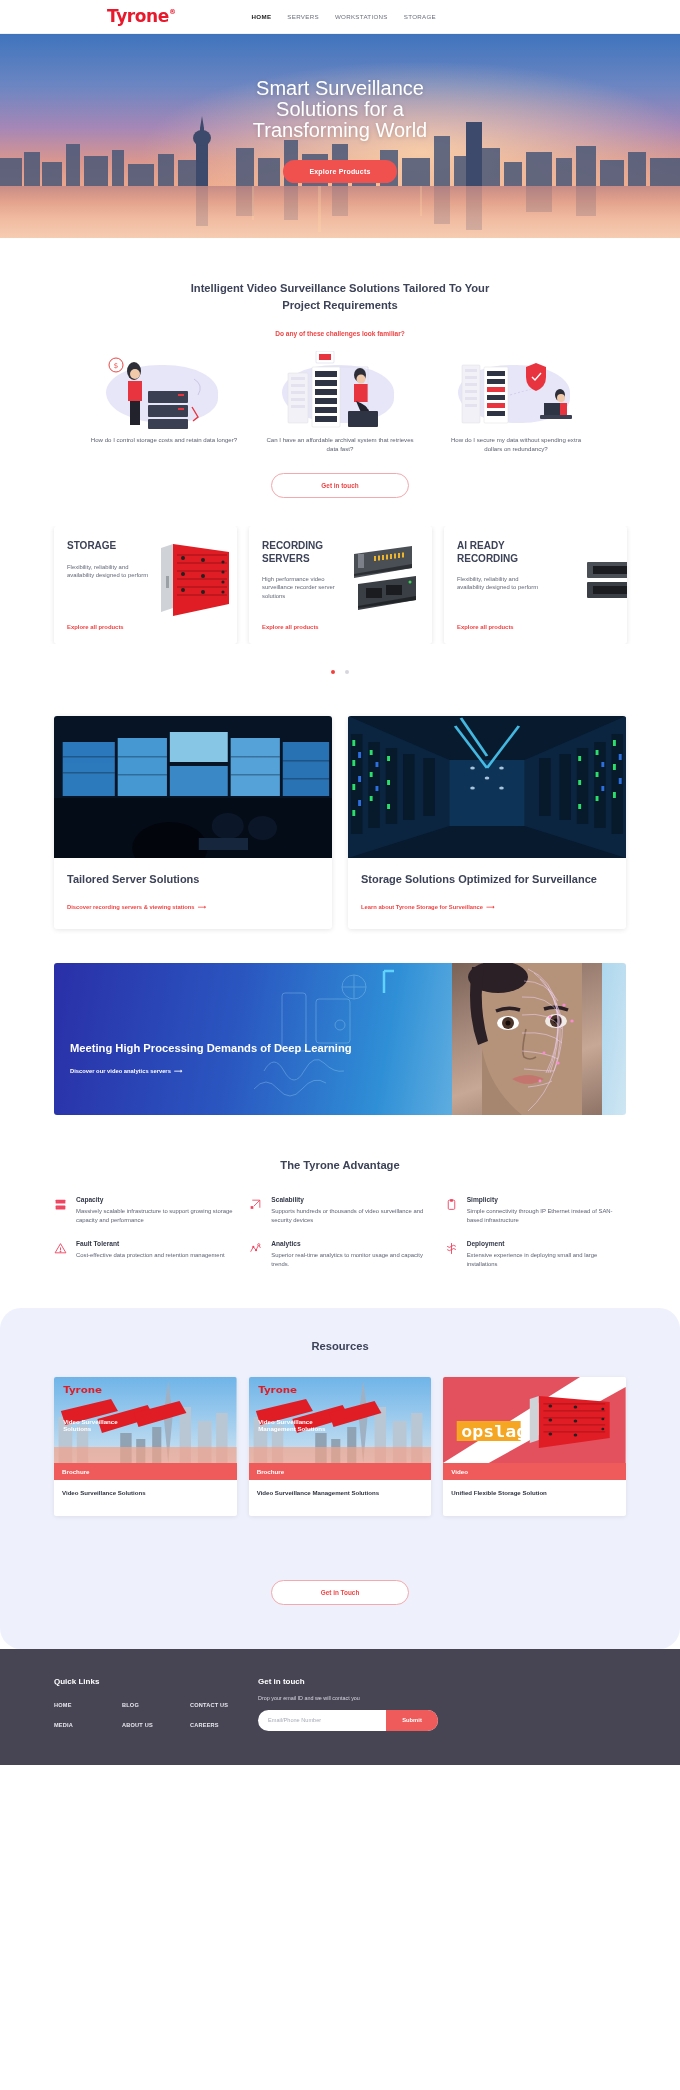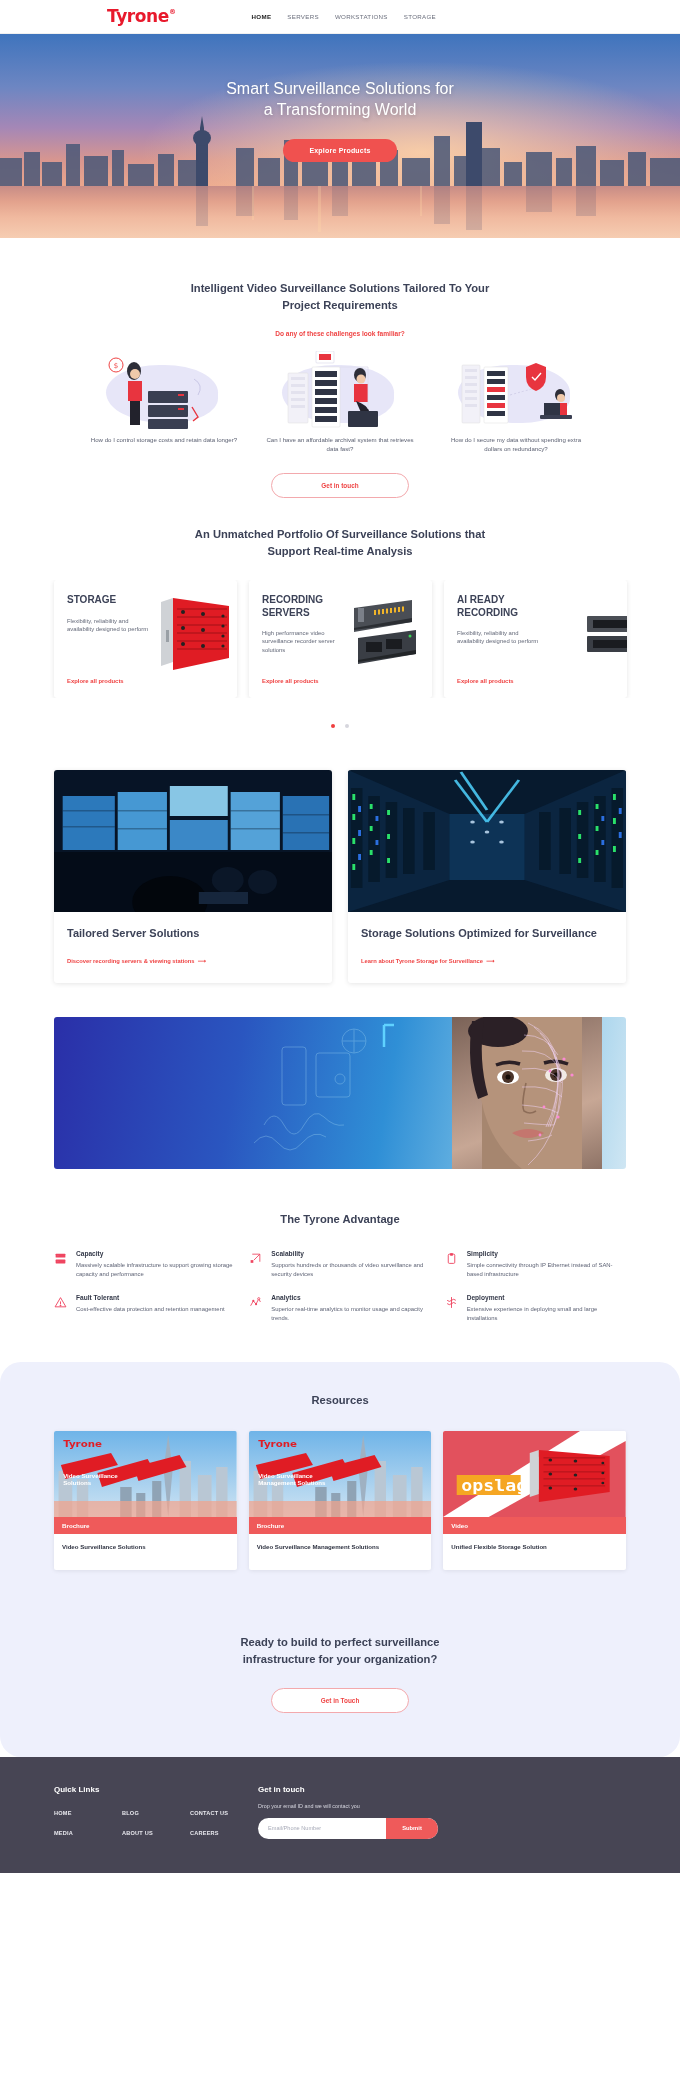--- a/index.html
+++ b/index.html
@@ -72,21 +72,21 @@
     position:absolute; left:0; right:0; top:152px; height:52px;
     background: linear-gradient(180deg,#c78c86 0%,#e3a28d 30%,#f0b99f 60%,#f6cdb2 100%);
   }
   .hero .water .refl { position:absolute; inset:0; opacity:.55; }
   .hero-content {
     position: absolute; left: 0; right: 0; top: 44px;
     text-align: center; z-index: 5;
   }
   .hero h1 {
     color: #fff;
-    font-size: 16px;
+    font-size: 20px;
     line-height: 21px;
     font-weight: normal;
     text-shadow: 0 1px 4px rgba(0,0,0,.18);
     max-width: 240px;
     margin: 0 auto;
   }
   .hero-btn {
     display: inline-block;
     margin-top: 19px;
     background: #f0514f;
@@ -510,21 +510,20 @@
         <p>How do I secure my data without spending extra dollars on redundancy?</p>
       </div>
     </div>
 
     <div style="margin-top:20px">
       <button class="pill-btn">Get in touch</button>
     </div>
   </div>
 
   <div class="portfolio">
-    <h2 class="section-title">An Unmatched Portfolio Of Surveillance Solutions that Support Real-time Analysis</h2>
 
     <div class="cards-row">
       <div class="pcard">
         <h3>STORAGE</h3>
         <p>Flexibility, reliability and availability designed to perform</p>
         <a href="#" class="explore">Explore all products</a>
         <svg class="prod-img" viewBox="0 0 76 76">
           <path d="M4 8 l12 -4 v64 l-12 4 z" fill="#cfd2d6"></path>
           <path d="M16 4 l56 8 v52 l-56 12 z" fill="#e01c24"></path>
           <g fill="#9c0f16" opacity=".45">
@@ -761,20 +760,24 @@
         <g fill="#ff8ad8" opacity=".95">
           <circle cx="112" cy="42" r="1.6"></circle>
             <circle cx="98" cy="54" r="1.4"></circle>
           <circle cx="120" cy="58" r="1.6"></circle>
             <circle cx="92" cy="90" r="1.4"></circle>
           <circle cx="106" cy="100" r="1.6"></circle>
             <circle cx="88" cy="118" r="1.4"></circle>
         </g>
       </svg>
     </div>
+    <div class="txt">
+      <h3>Meeting High Processing Demands of Deep Learning</h3>
+      <a href="#"><span>Discover our video analytics servers</span> &nbsp;⟶</a>
+    </div>
   </div>
 
   <div class="advantage">
     <h2 class="section-title">The Tyrone Advantage</h2>
     <div class="adv-grid">
 
       <div class="adv-item">
         <div class="adv-icon">
           <svg width="13" height="13" viewBox="0 0 24 24" fill="none" stroke="#ef4560" stroke-width="1.8">
             <rect x="3" y="3" width="18" height="7" rx="1" fill="#ef4560" stroke="none"></rect>
@@ -979,21 +982,20 @@
             <rect x="12" y="44" width="56" height="20" fill="#f5a623"></rect>
             <text x="16" y="60" font-family="DejaVu Sans Mono" font-size="16" font-weight="bold" fill="#ffffff">opslag</text>
           </svg>
         </div>
         <div class="tag">Video</div>
         <div class="cap">Unified Flexible Storage Solution</div>
       </div>
     </div>
 
     <div style="margin-top:64px">
-      <h2 class="cta-title">Ready to build to perfect surveillance infrastructure for your organization?</h2>
       <button class="pill-btn">Get in Touch</button>
     </div>
   </div>
 
   <div class="footer">
     <div>
       <h4>Quick Links</h4>
       <div class="fl-grid">
         <a href="#">HOME</a>
         <a href="#">BLOG</a>

